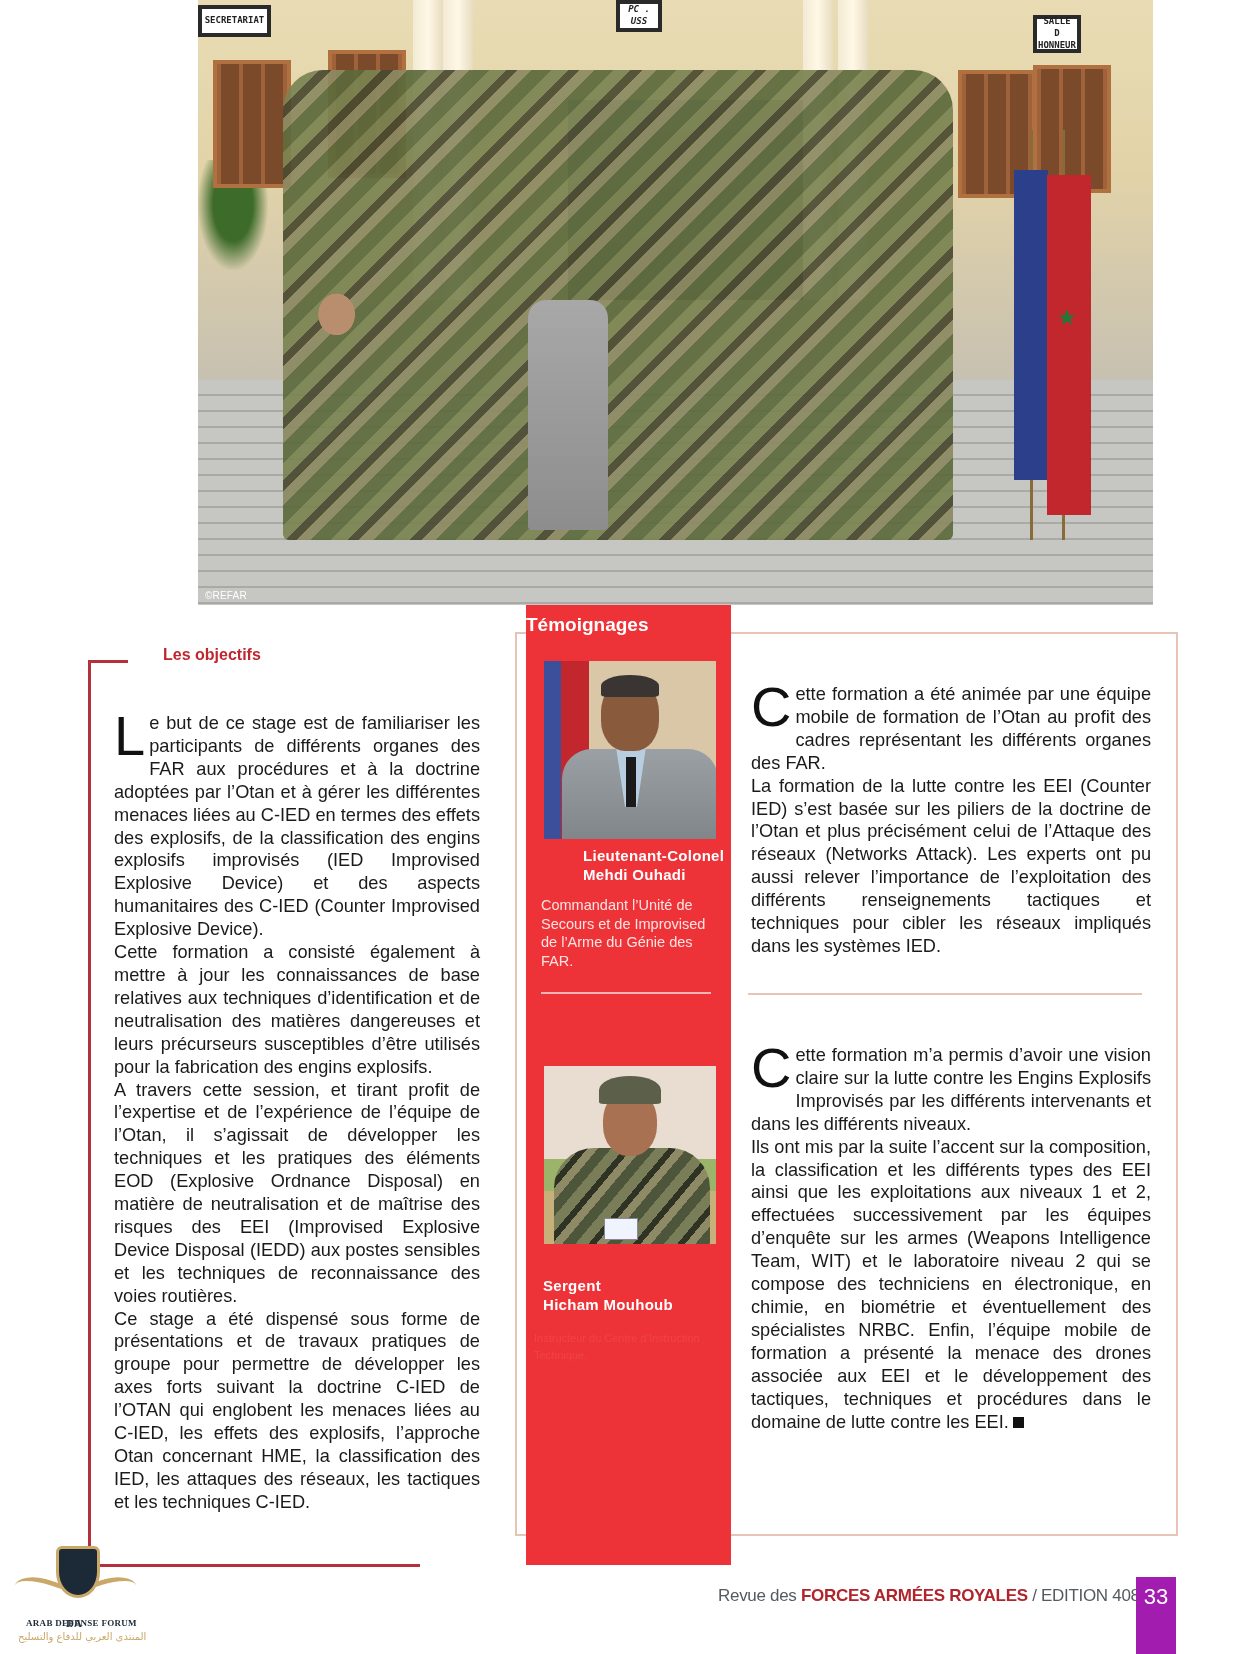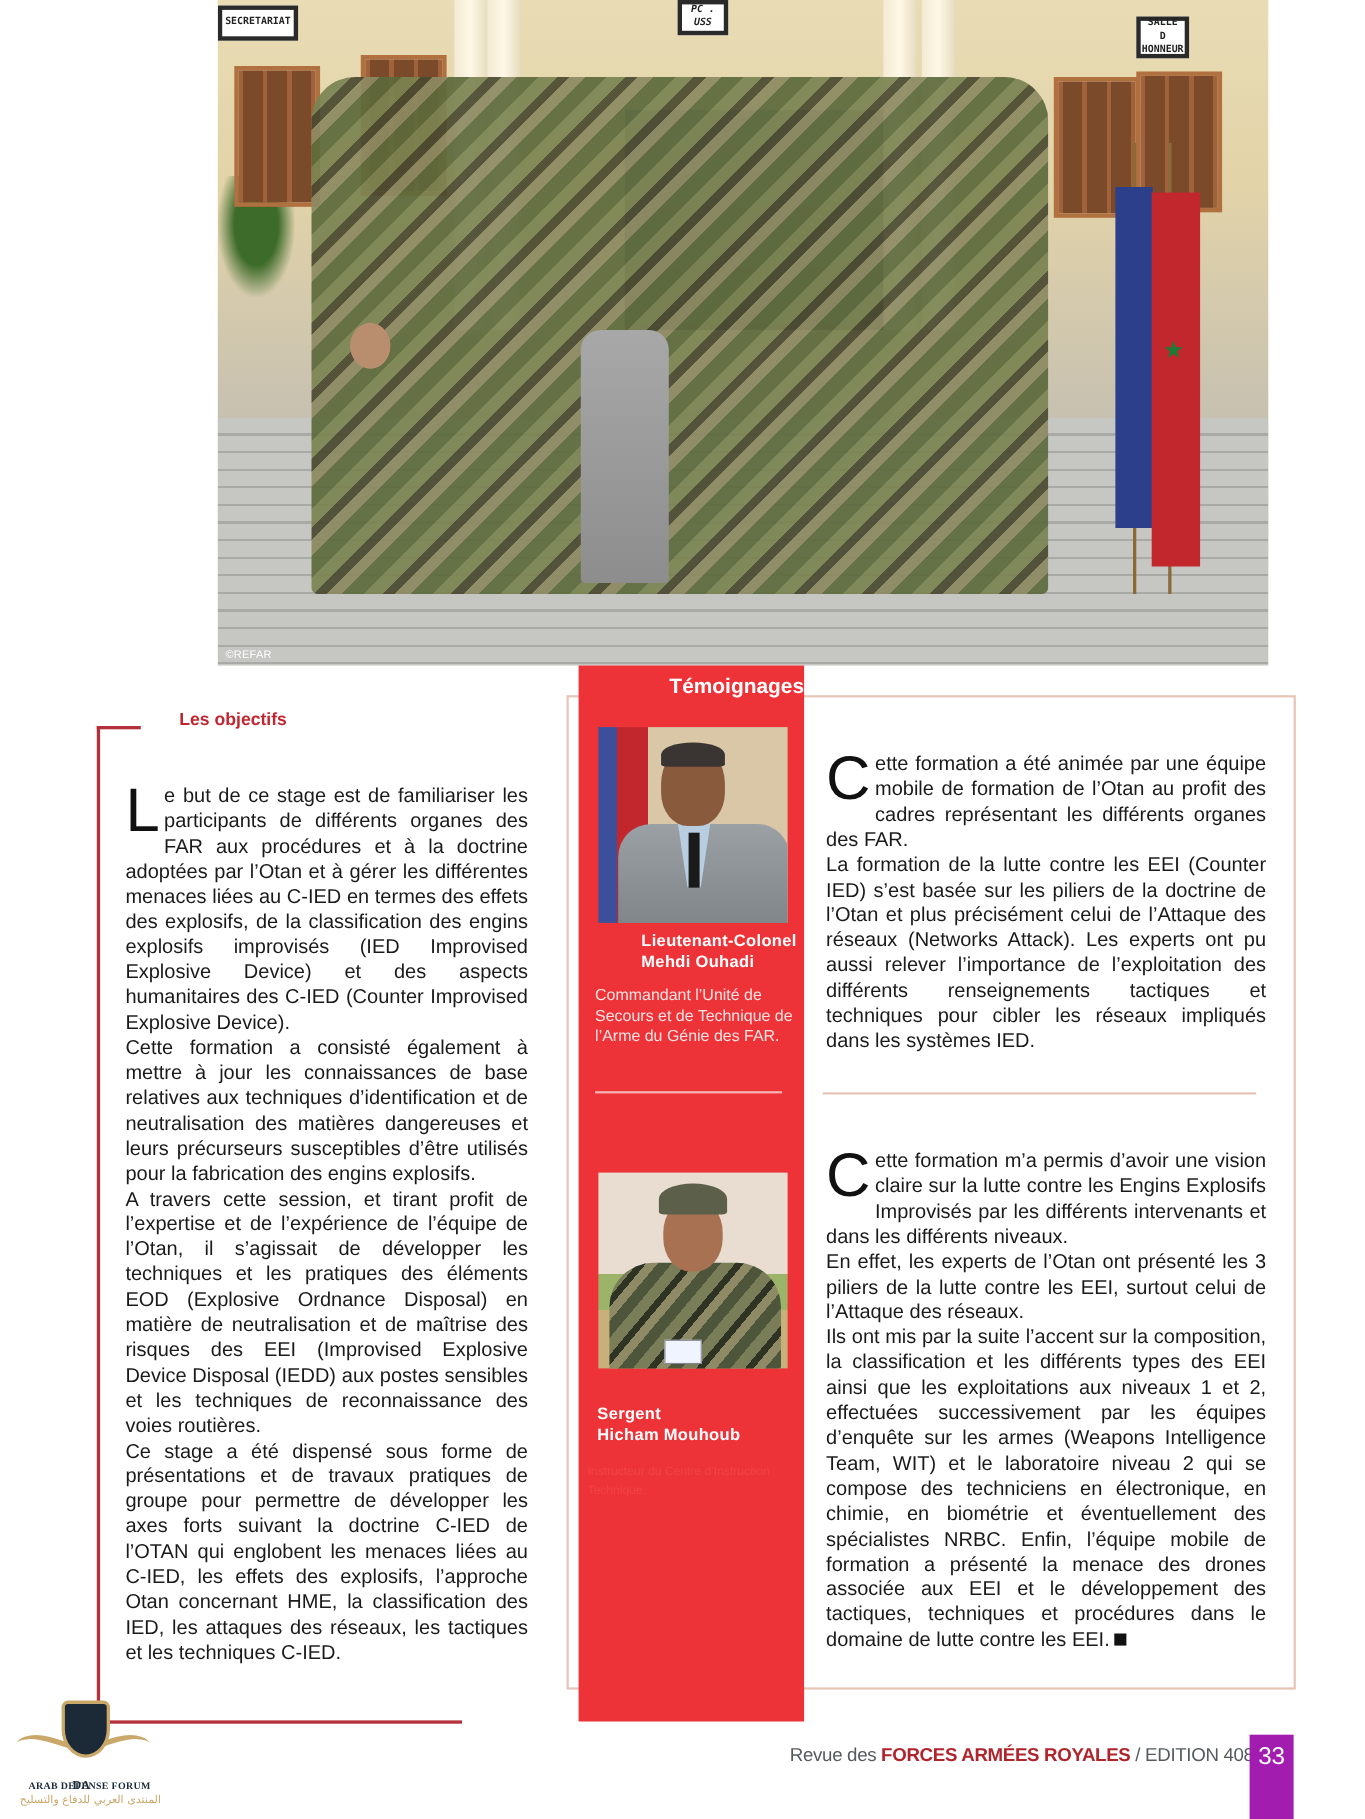--- a/index.html
+++ b/index.html
@@ -45,21 +45,21 @@
     .obj-text {
       left: 114px; top: 712px; width: 366px;
       font-size: 18.2px; line-height: 22.9px; text-align: justify; color: #1a1a1a;
     }
     .obj-text p { margin: 0; }
     .dropcap { float: left; font-size: 56px; line-height: 44px; margin: 2px 4px 0 0; color: #111; }
 
     
     .testi-frame { left: 515px; top: 632px; width: 663px; height: 904px; border: 2px solid #e6c4b6; box-sizing: border-box; }
     .red-col { left: 526px; top: 605px; width: 205px; height: 960px; background: #ee3338; }
-    .red-title { left: 526px; top: 614px; width: 205px; text-align: right; font-size: 19px; font-weight: bold; color: #ffffff; }
+    .red-title { left: 526px; top: 614px; width: 205px; text-align: left; font-size: 19px; font-weight: bold; color: #ffffff; }
     .photo1 { left: 544px; top: 661px; width: 172px; height: 178px; overflow: hidden;
       background: linear-gradient(90deg,#3b4f9a 0 10%, #c1272d 10% 26%, #d9c7a8 26% 100%); }
     .photo1 .body { position: absolute; left: 18px; top: 88px; width: 156px; height: 100px; background: linear-gradient(180deg,#9aa0a4,#7d8387); border-radius: 30px 30px 0 0; }
     .photo1 .shirt { position: absolute; left: 72px; top: 86px; width: 30px; height: 60px; background: #b8cde0; clip-path: polygon(0 0,100% 0,70% 100%,30% 100%); }
     .photo1 .tie { position: absolute; left: 82px; top: 96px; width: 10px; height: 50px; background: #1a1a1a; }
     .photo1 .head { position: absolute; left: 57px; top: 18px; width: 58px; height: 72px; border-radius: 46% 46% 42% 42%; background: #8a5a3d; }
     .photo1 .hair { position: absolute; left: 57px; top: 14px; width: 58px; height: 22px; border-radius: 50% 50% 10% 10%; background: #3a3433; }
     .name1 { left: 543px; top: 846px; width: 180px; font-size: 15px; font-weight: bold; color: #ffffff; line-height: 19px; letter-spacing: 0.3px; margin-left: 40px; }
     .role1 { left: 541px; top: 896px; width: 180px; font-size: 14.5px; color: #fde3e3; line-height: 18.5px; }
     .red-sep { left: 541px; top: 992px; width: 170px; height: 2px; background: #f5b5b5; }
@@ -144,21 +144,21 @@
   <div class="body"></div>
     <div class="shirt"></div>
     <div class="tie"></div>
     <div class="head"></div>
     <div class="hair"></div>
 </div>
 <div class="abs name1">
   <div>Lieutenant-Colonel</div>
   <div>Mehdi Ouhadi</div>
 </div>
-<div class="abs role1">Commandant l’Unité de Secours et de Technique de l’Arme du Génie des FAR.</div>
+<div class="abs role1">Commandant l’Unité de Secours et de Improvised de l’Arme du Génie des FAR.</div>
 <div class="abs red-sep"></div>
 
 <div class="abs photo2">
   <div class="body"></div>
     <div class="head"></div>
     <div class="cap"></div>
     <div class="badge"></div>
 </div>
 <div class="abs name2">
   <div>Sergent</div>
@@ -166,21 +166,20 @@
 </div>
 <div class="abs role2">Instructeur du Centre d’Instruction Technique.</div>
 
 <div class="abs quote quote1">
   <p><span class="dropcap">C</span><span>ette formation a été animée par une équipe mobile de formation de l’Otan  au profit des cadres représentant les différents organes des FAR.</span></p>
   <p>La formation de la lutte contre les EEI (Counter IED) s’est basée sur les piliers de la doctrine de l’Otan et plus précisément celui de l’Attaque des réseaux (Networks Attack). Les experts ont pu aussi relever l’importance de l’exploitation des différents renseignements tactiques et techniques pour cibler les réseaux impliqués dans les systèmes IED.</p>
 </div>
 <div class="abs quote-sep"></div>
 <div class="abs quote quote2">
   <p><span class="dropcap">C</span><span>ette formation m’a permis d’avoir une vision claire sur la lutte contre les Engins Explosifs Improvisés par les différents intervenants et dans les différents niveaux.</span></p>
-  <p>En effet, les experts de l’Otan ont présenté les 3 piliers de la lutte contre les EEI, surtout celui de l’Attaque des réseaux.</p>
   <p><span>Ils ont mis par la suite l’accent sur la composition, la classification et les différents types des EEI ainsi que les exploitations aux niveaux 1 et 2, effectuées successivement par les équipes d’enquête sur les armes (Weapons Intelligence Team, WIT) et le laboratoire niveau 2 qui se compose des techniciens en électronique, en chimie, en biométrie et éventuellement des spécialistes NRBC. Enfin, l’équipe mobile de formation a présenté la menace des drones associée aux EEI et le développement des tactiques, techniques et procédures dans le domaine de lutte contre les EEI.</span><span class="end-mark"></span></p>
 </div>
 
 <div class="abs footer-text">
   <span>Revue des </span><span class="brand">FORCES ARMÉES ROYALES</span><span> / EDITION 408</span>
 </div>
 <div class="abs page-num">33</div>
 
 <div class="abs wm">
   <div class="wm-wing-l"></div>

